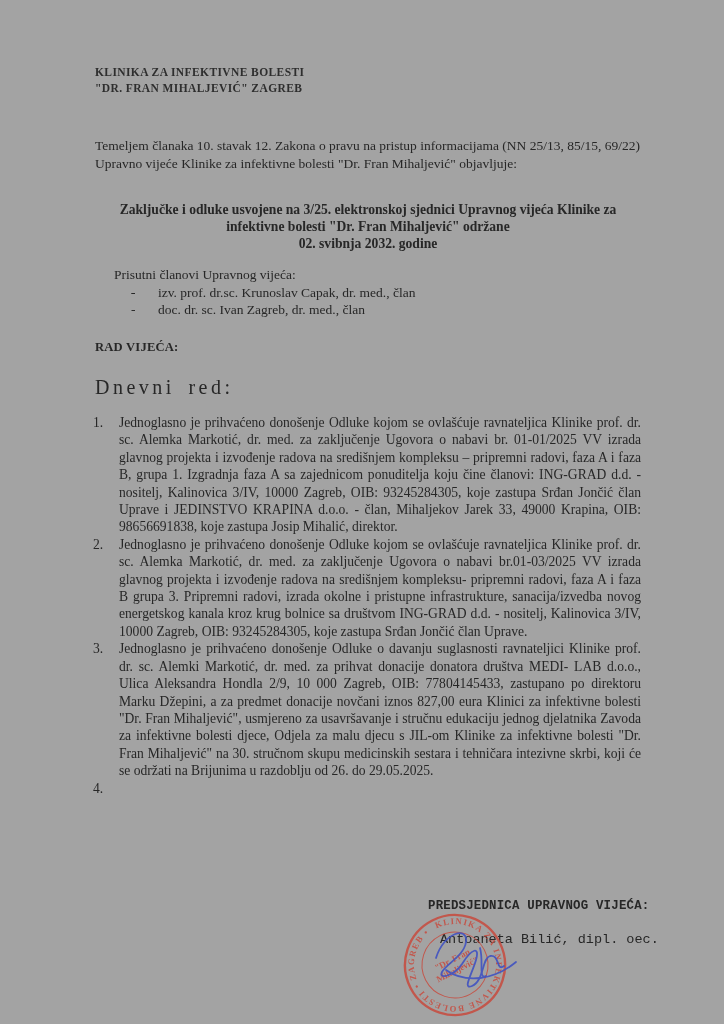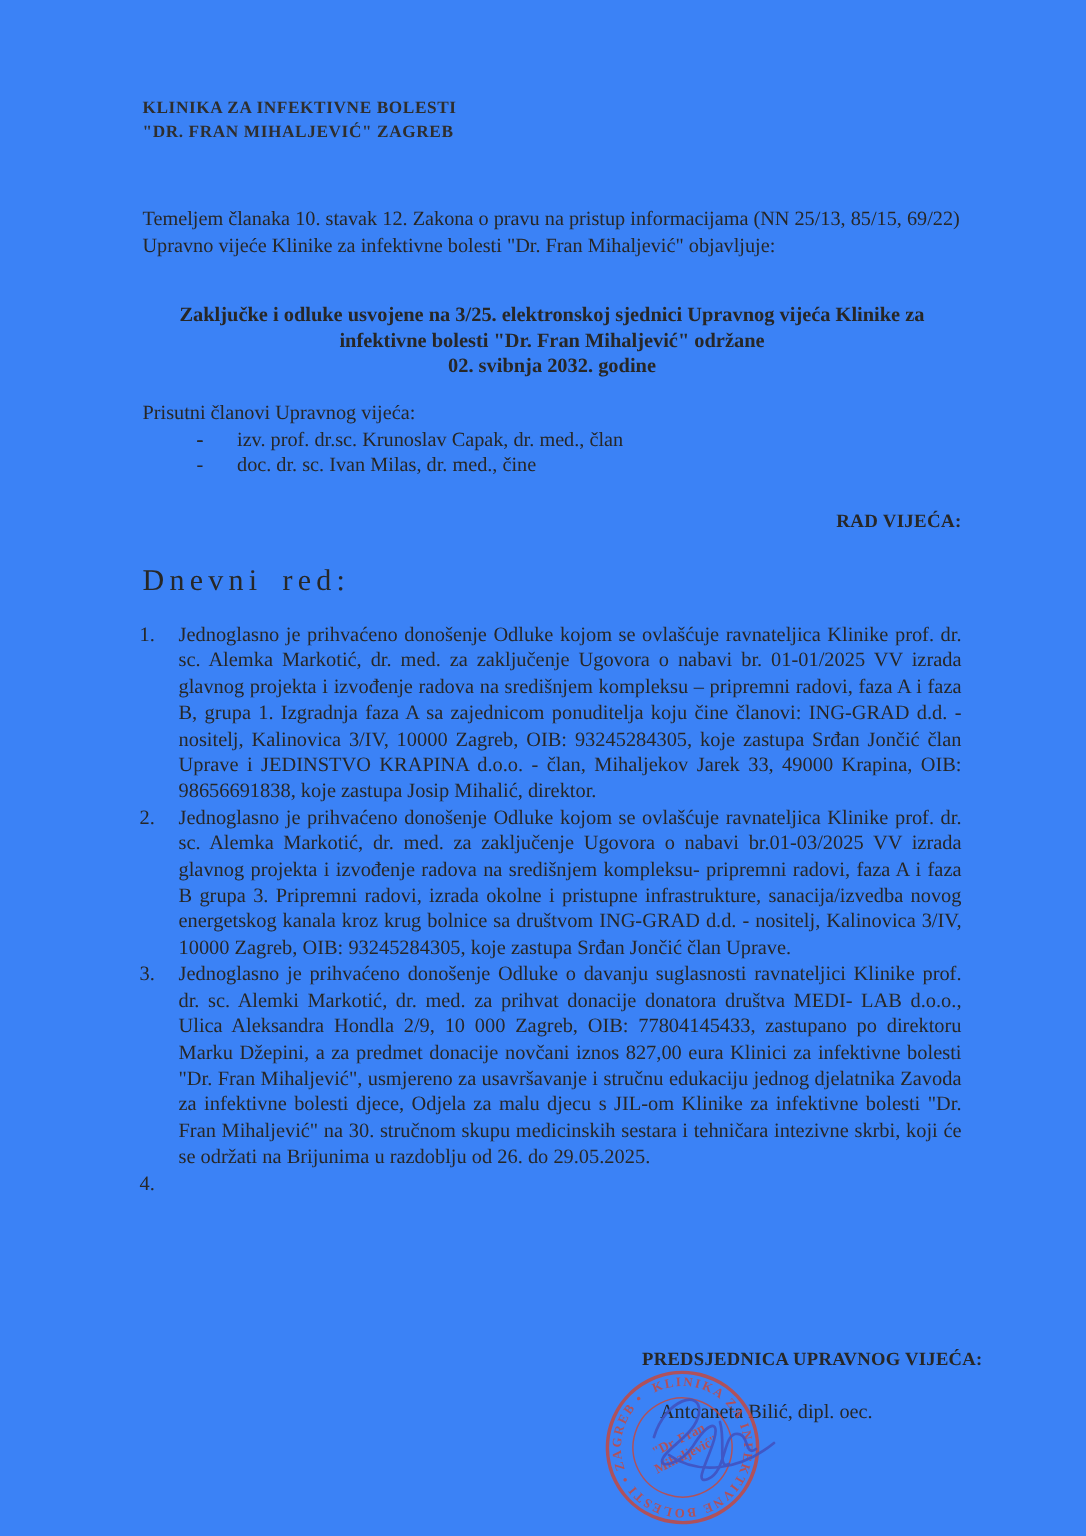--- a/index.html
+++ b/index.html
@@ -1,48 +1,48 @@
 <!DOCTYPE html>
 <html lang="hr"><head>
 <meta charset="utf-8">
 <style>
   html,body { margin:0; padding:0; background:#e8e8e8; }
   .page {
     position:relative;
     width:724px; height:1024px;
     margin:0 auto;
-    background:#3b82f6;
+    background:#a3a3a3;
     color:#272727;
     font-family:"Liberation Serif", serif;
     overflow:hidden;
     box-shadow:0 0 6px rgba(0,0,0,.25);
   }
   .content { position:absolute; left:95px; top:64px; width:546px; }
 
   .letterhead { font-size:11.5px; line-height:16px; letter-spacing:.4px; font-weight:600; color:#2e2e2e; }
 
   .intro { margin-top:41px; font-size:13.5px; line-height:17.5px; }
 
   .doc-title { margin-top:29px; font-weight:bold; text-align:center; font-size:13.6px; line-height:17px; }
 
-  .attendees-heading { margin-top:15px; font-size:13.5px; }
+  .attendees-heading { margin-top:15px; font-size:13.5px;margin-left:19px; }
   .attendees-list { margin:1px 0 0 0; padding:0; list-style:none; font-size:13.5px; line-height:17px; }
   .attendees-list li { position:relative; padding-left:63px; }
   .attendees-list .dash { position:absolute; left:36px; }
 
-  .work-heading { margin-top:22px; font-weight:bold; font-size:12.6px; letter-spacing:.2px;text-align:right; }
+  .work-heading { margin-top:22px; font-weight:bold; font-size:12.6px; letter-spacing:.2px; }
 
   .agenda-heading { margin-top:21px; font-weight:normal; font-size:20px; letter-spacing:3.5px; word-spacing:5px; }
 
   .agenda-list { margin:15px 0 0 0; padding:0; list-style:none; font-size:13.6px; line-height:17.4px; }
   .agenda-list li { position:relative; padding-left:24px; text-align:justify; }
   .agenda-list li .num { position:absolute; left:-2px; }
   .agenda-list li.ragged { text-align:left; line-height:18.8px; }
 
-  .signature-block { position:absolute; left:428px; top:899px; width:214px; }
+  .signature-block { position:absolute; left:428px; top:899px; width:214px;font-family:Liberation Mono, monospace; }
   .signature-role { font-weight:bold; font-size:12.4px; letter-spacing:.2px; white-space:nowrap; }
   .signature-name { margin-top:19px; margin-left:12px; font-size:13.5px; white-space:nowrap; }
 
   .stamp-svg { position:absolute; left:391px; top:909px; opacity:.82; }
   .sig-svg   { position:absolute; left:418px; top:918px; opacity:.9; }
   .stamp-svg text { font-family:"Liberation Serif", serif; font-weight:bold; }
 </style>
 </head>
 <body>
 
@@ -66,21 +66,21 @@
     <ul class="attendees-list">
       <li>
         <span class="dash">-</span>
       </li>
       <li>
         <span class="dash">-</span>
         <span>izv. prof. dr.sc. Krunoslav Capak, dr. med., član</span>
       </li>
       <li>
         <span class="dash">-</span>
-        <span>doc. dr. sc. Ivan Milas, dr. med., čine</span>
+        <span>doc. dr. sc. Ivan Zagreb, dr. med., član</span>
       </li>
     </ul>
 
     <div class="work-heading">RAD VIJEĆA:</div>
 
     <div class="agenda-heading">Dnevni red:</div>
 
     <ol class="agenda-list">
       <li>
         <span class="num">1.</span>

